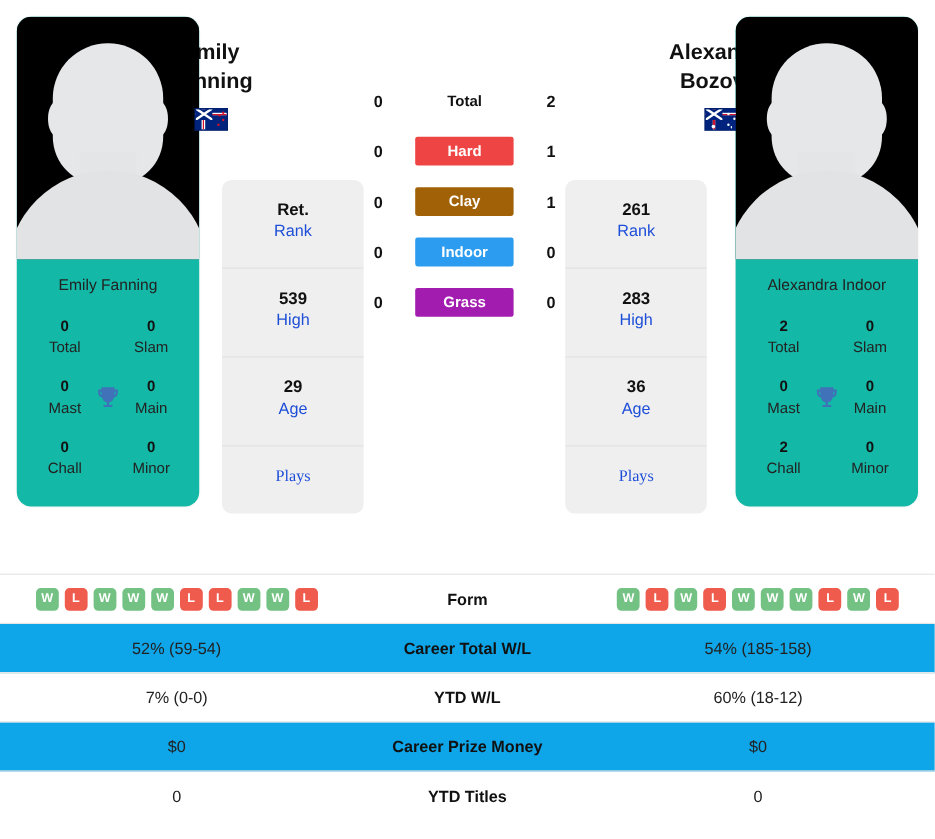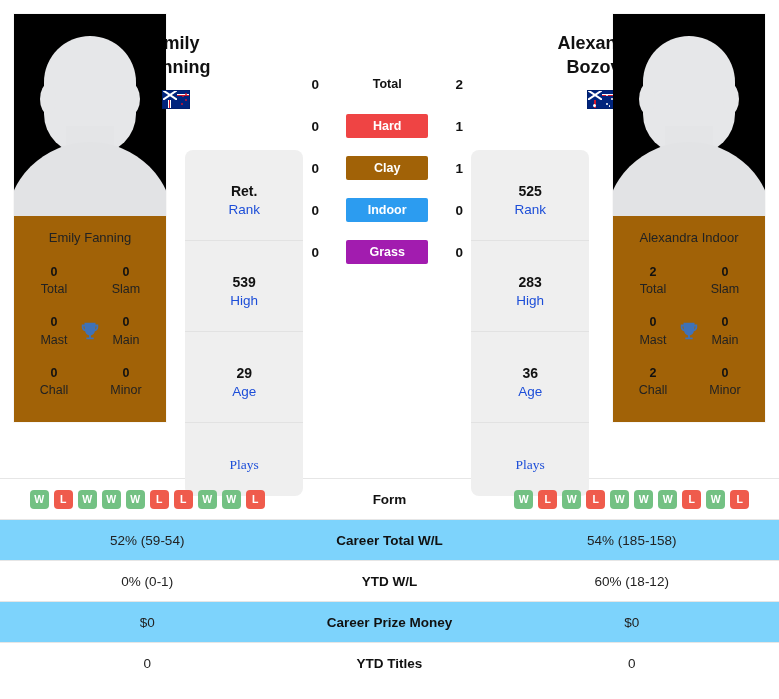--- a/index.html
+++ b/index.html
@@ -17,22 +17,22 @@
     display: flex;
     align-items: flex-start;
     padding: 14px 14px 0 14px;
     height: 478px;
   }
 
   
   .pcard {
     width: 152px;
     flex: 0 0 152px;
-    background: #a16207;
-    border-radius: 0;
+    background: #14b8a6;
+    border-radius: 12px;
     overflow: hidden;
     box-shadow: 0 0 0 1px rgba(0,0,0,0.03);
   }
   .photo {
     width: 100%;
     height: 202px;
     background: #000000;
     position: relative;
     overflow: hidden;
   }
@@ -141,21 +141,21 @@
   .scard {
     width: 118px;
     flex: 0 0 118px;
     background: #efefef;
     border-radius: 8px;
     overflow: hidden;
     margin-top: 136px;
   }
   .scell {
     text-align: center;
-    padding: 32px 4px 21px 4px;
+    padding: 15px 4px 21px 4px;
     border-bottom: 1px solid #e2e2e2;
   }
   .scell:last-child { border-bottom: none; font-family: Liberation Serif, serif; }
   .sval { font-size: 14px; font-weight: bold; color: #111; line-height: 1.35; min-height: 1px; }
   .slab { font-size: 13.5px; color: #1d4ed8; line-height: 1.35; }
 
   
   .surfcol {
     flex: 0 0 168px;
     width: 168px;
@@ -176,21 +176,21 @@
     color: #ffffff;
     font-size: 12.5px;
     font-weight: bold;
     border-radius: 2px;
   }
   .sbadge.plain { background: transparent; color: #111; font-weight: bold; }
 
   
   .table { width: 100%; border-collapse: collapse; }
   .table tr { border-top: 1px solid #e6e6e6; }
-  .table tr.alt { background: #7dd3fc; }
+  .table tr.alt { background: #0ea5e9; }
   .table td {
     height: 41px;
     font-size: 13.5px;
     text-align: center;
     color: #222;
     padding: 4px 6px;
     vertical-align: middle;
   }
   .table td.mid { font-weight: bold; color: #111; width: 190px; }
   .formcell { padding: 6px 10px !important; }
@@ -323,21 +323,21 @@
       </div>
       <div class="srow">
         <div class="snum">0</div>
         <div class="sbadge" style="background:#a21caf">Grass</div>
         <div class="snum">0</div>
       </div>
     </div>
 
     <div class="scard">
       <div class="scell">
-        <div class="sval">525</div>
+        <div class="sval">261</div>
         <div class="slab">Rank</div>
       </div>
       <div class="scell">
         <div class="sval">283</div>
         <div class="slab">High</div>
       </div>
       <div class="scell">
         <div class="sval">36</div>
         <div class="slab">Age</div>
       </div>
@@ -450,21 +450,21 @@
               <div class="fb L">L</div>
             </div>
         </td>
       </tr>
       <tr class="alt">
         <td>52% (59-54)</td>
         <td class="mid">Career Total W/L</td>
         <td>54% (185-158)</td>
       </tr>
       <tr>
-        <td>0% (0-1)</td>
+        <td>7% (0-0)</td>
         <td class="mid">YTD W/L</td>
         <td>60% (18-12)</td>
       </tr>
       <tr class="alt">
         <td>$0</td>
         <td class="mid">Career Prize Money</td>
         <td>$0</td>
       </tr>
       <tr>
         <td>0</td>

